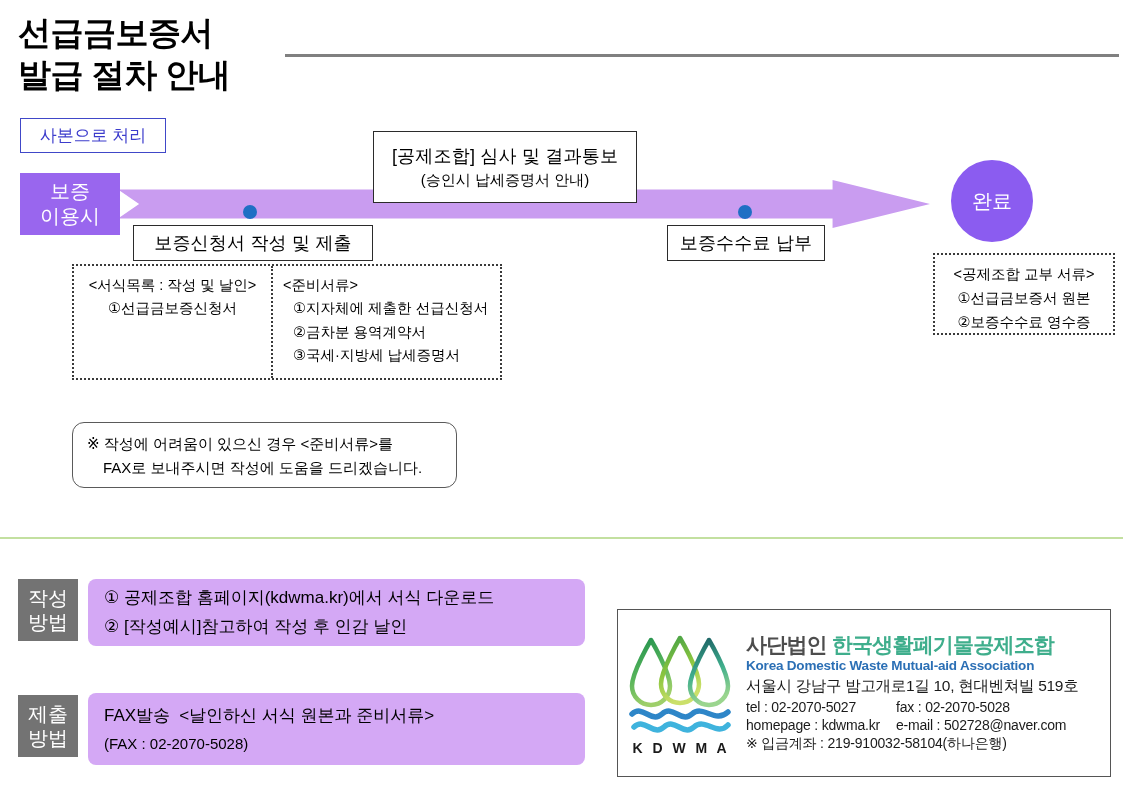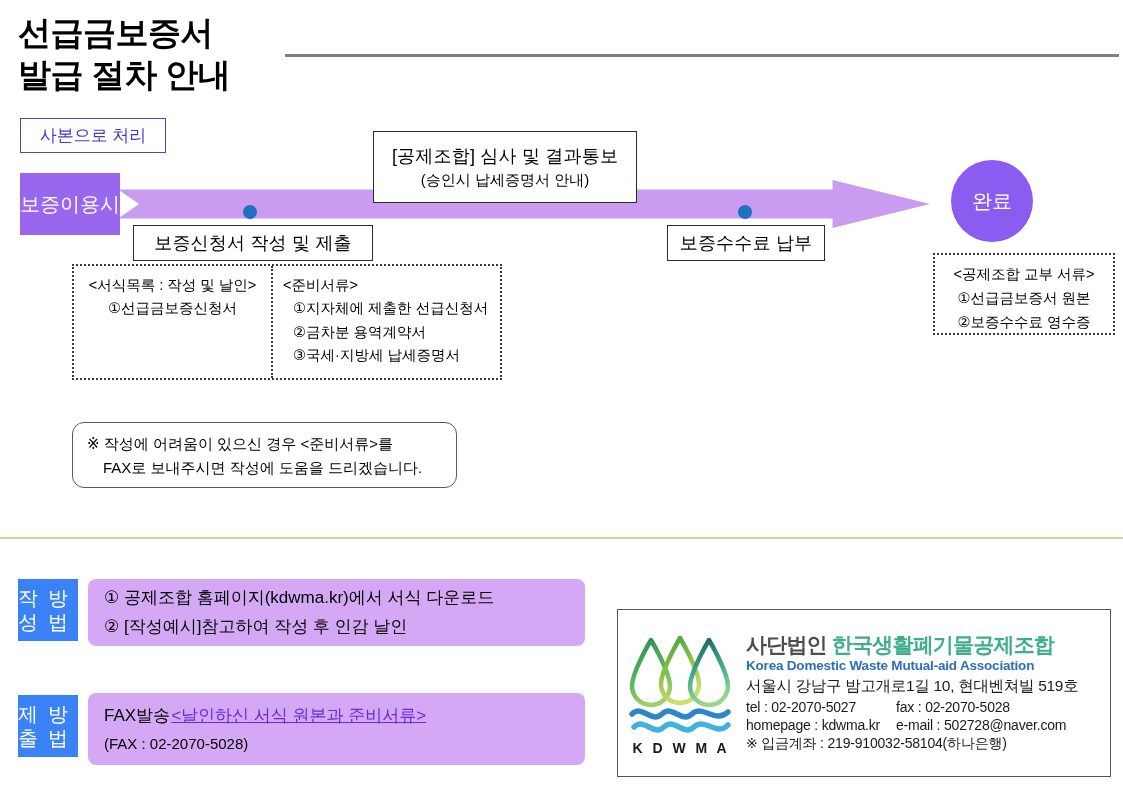--- a/index.html
+++ b/index.html
@@ -61,20 +61,21 @@
   
   .stage-label {
     position: absolute;
     left: 20px;
     top: 173px;
     width: 100px;
     height: 62px;
     background: #9966ee;
     color: #ffffff;
     display: flex;
+    flex-direction: column;
     align-items: center;
     justify-content: center;
     font-size: 20px;
     line-height: 1.25;
     z-index: 3;
   }
 
   
   .flow-arrow {
     position: absolute;
@@ -208,23 +209,24 @@
     width: 1123px;
     height: 2px;
     background: #c3e0a0;
   }
 
   
   .method-tag {
     position: absolute;
     width: 60px;
     height: 62px;
-    background: #3b82f6;
+    background: #737373;
     color: #ffffff;
     display: flex;
+    flex-direction: column;
     align-items: center;
     justify-content: center;
     font-size: 20px;
     line-height: 1.22;
   }
   .method-body {
     position: absolute;
     background: #d4a8f5;
     border-radius: 8px;
     box-sizing: border-box;
@@ -235,23 +237,22 @@
     flex-direction: column;
     justify-content: center;
   }
   #tag-write   { left: 18px;  top: 579px; }
   #body-write  { left: 88px;  top: 579px; width: 497px; height: 67px; }
   #tag-submit  { left: 18px;  top: 695px; }
   #body-submit { left: 88px;  top: 693px; width: 497px; height: 72px; }
 
   .fax-line { white-space: nowrap; }
   .fax-emph {
-    color: #6d28d9;
-    text-decoration: underline;
-    margin-left: 1px;
+    color: #000000;
+    margin-left: 9px;
   }
   .fax-sub { font-size: 15px; margin-top: 2px; }
 
   
   .contact-card {
     position: absolute;
     left: 617px;
     top: 609px;
     width: 494px;
     height: 168px;

